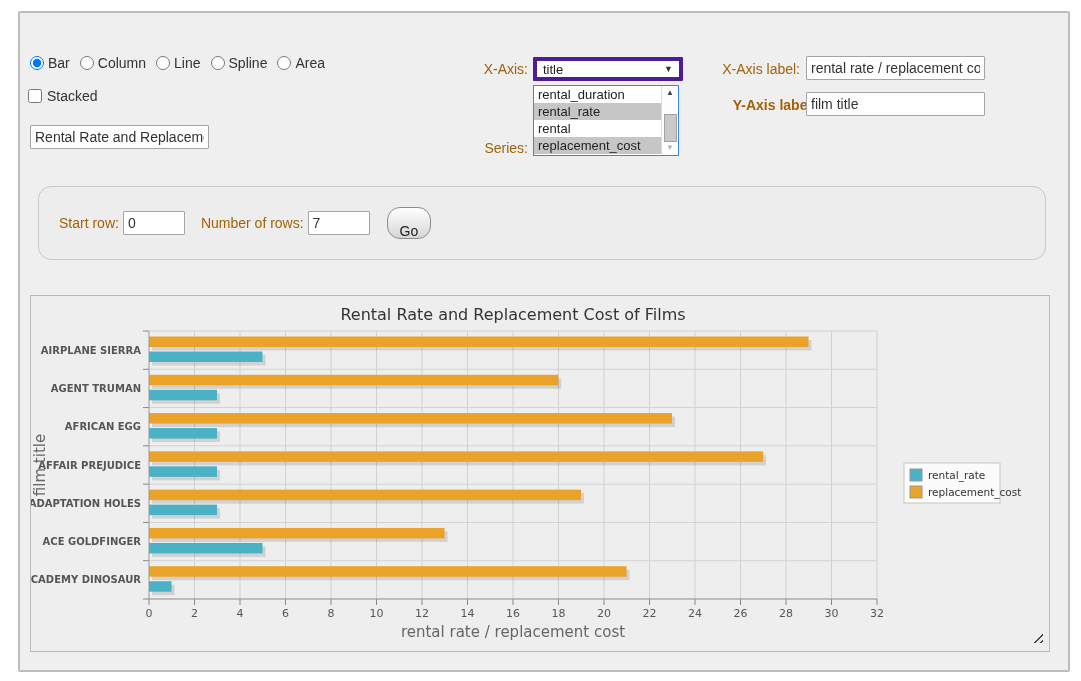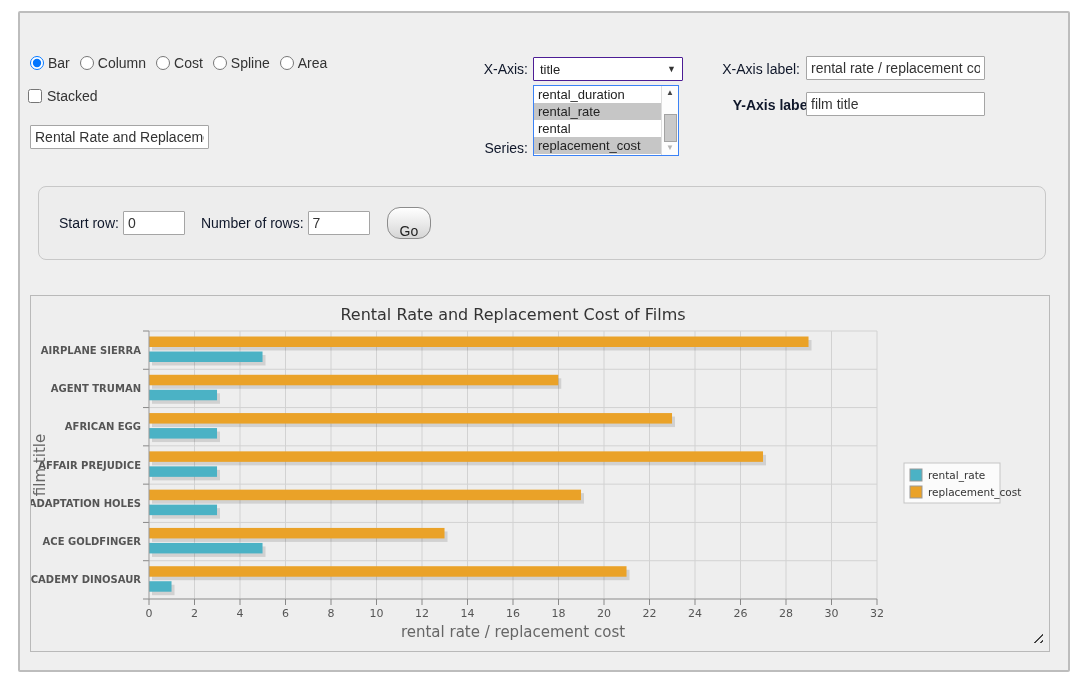--- a/index.html
+++ b/index.html
@@ -12,41 +12,41 @@
   #legend-box{left:30px;top:6px;background:#fff;border:1px solid #bbb;padding:5px 16px;
               font-weight:bold;color:#444;box-shadow:2px 2px 4px rgba(0,0,0,0.28);z-index:5;}
   
   #chart-type-group{left:30px;top:55px;display:flex;align-items:flex-start;gap:10px;}
   .radio-item{display:flex;align-items:center;gap:4px;color:#333;}
   .radio-item input{margin:0;width:14px;height:14px;}
   #stacked-row{left:28px;top:88px;display:flex;align-items:center;gap:5px;color:#333;}
   #stacked-row input{margin:0;width:14px;height:14px;}
   input.txt{border:1px solid #a5a5a5;background:#fff;color:#333;height:20px;
             font-family:"Liberation Sans",sans-serif;font-size:14px;padding:1px 4px;border-radius:1px;}
-  .lbl{color:#0f172a;}
+  .lbl{color:#a16207;}
   .lbl-r{text-align:right;}
   
-  #xaxis-select{left:533px;top:57px;width:150px;height:24px;background:#fff;border:1px solid #4c1d95;
+  #xaxis-select{left:533px;top:57px;width:150px;height:24px;background:#fff;border:4px solid #4c1d95;
                 display:flex;align-items:center;justify-content:space-between;padding:0 6px;color:#222;
                 font-size:13px;box-sizing:border-box;border-radius:1px;}
   #xaxis-select .arrow{font-size:9px;color:#333;}
   
   #series-list{left:533px;top:85px;width:146px;height:71px;background:#fff;border:1px solid #3b82f6;
                box-sizing:border-box;display:flex;}
   #series-items{flex:1;overflow:hidden;}
   .list-item{height:17px;line-height:17px;padding-left:4px;font-size:13px;color:#222;white-space:nowrap;}
   .list-item.sel{background:#c6c6c6;}
   #series-scrollbar{width:16px;background:#fdfdfd;border-left:1px solid #ddd;position:relative;}
   .sb-arrow{position:absolute;left:0;width:100%;text-align:center;font-size:8px;line-height:14px;}
   #sb-up{top:0;color:#444;}
   #sb-down{bottom:0;color:#b5b5b5;}
   #sb-thumb{position:absolute;left:2px;top:28px;width:11px;height:26px;background:#c9c9c9;border:1px solid #a3a3a3;}
   
   #rows-panel{left:38px;top:186px;width:1008px;height:74px;background:#ededed;border:1px solid #c8c8c8;
-              border-radius:8px;box-sizing:border-box;display:flex;align-items:center;padding-left:20px;}
+              border-radius:13px;box-sizing:border-box;display:flex;align-items:center;padding-left:20px;}
   #go-button{margin-left:17px;height:27px;padding:15px 12px;border:1px solid #8c8c8c;border-radius:13px;
              background:linear-gradient(#ffffff,#d6d6d6);font-family:"Liberation Sans",sans-serif;
              font-size:14px;color:#222;cursor:pointer;}
   
   #chart-box{left:30px;top:295px;width:1018px;height:355px;background:#eeeeee;border:1px solid #b9b9b9;
              box-sizing:content-box;}
   #chart-svg-holder{width:1018px;height:355px;}
   #resize-handle{left:1030px;top:630px;width:13px;height:13px;
      background:repeating-linear-gradient(135deg,#444 0 1px,transparent 1px 4px);
      clip-path:polygon(100% 0,100% 100%,0 100%);cursor:se-resize;}
@@ -63,21 +63,21 @@
       <label class="radio-item">
         <input type="radio" name="ctype" checked="" style="">
         <span>Bar</span>
       </label>
       <label class="radio-item">
         <input type="radio" name="ctype" style="">
         <span>Column</span>
       </label>
       <label class="radio-item">
         <input type="radio" name="ctype" style="">
-        <span>Cost</span>
+        <span>Line</span>
       </label>
       <label class="radio-item">
         <input type="radio" name="ctype" style="">
         <span>Spline</span>
       </label>
       <label class="radio-item">
         <input type="radio" name="ctype" style="">
         <span>Area</span>
       </label>
     </div>

